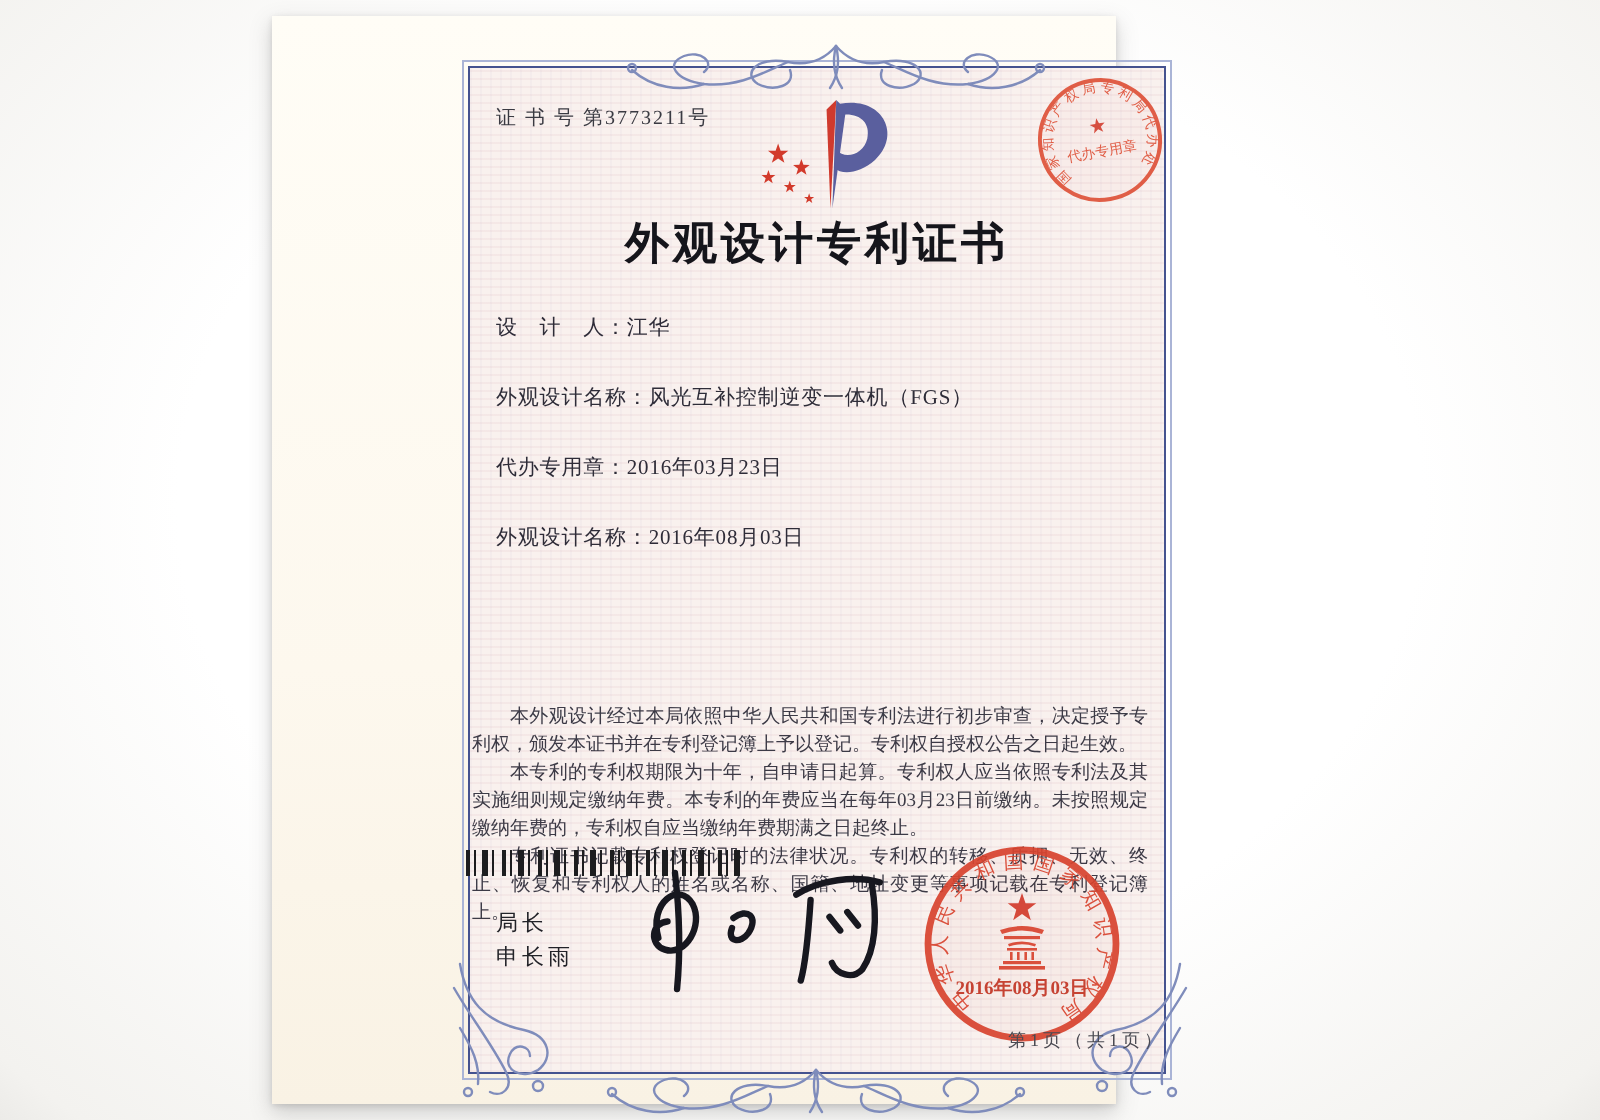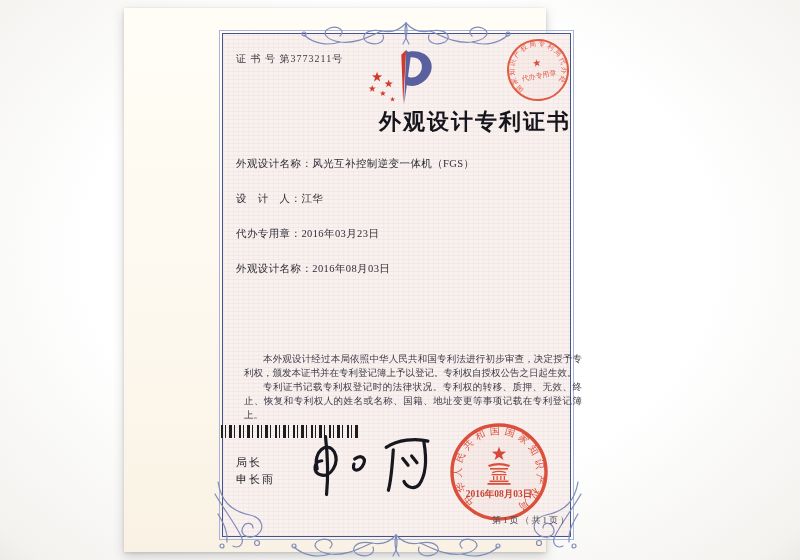--- a/index.html
+++ b/index.html
@@ -6,50 +6,50 @@
   body{
     width:800px;height:560px;overflow:hidden;
     font-family:"Liberation Serif","DejaVu Serif",serif;
     background:#ffffff;
   }
   .photo{
     position:relative;width:800px;height:560px;
     background:radial-gradient(ellipse at 50% 45%, #ffffff 55%, #f3f2ef 95%, #ecebe8 100%);
   }
   .paper{
-    position:absolute;left:124px;top:8px;width:422px;height:544px;
+    position:absolute;left:136px;top:8px;width:422px;height:544px;
     background:linear-gradient(180deg,#fffdf6 0%, #fdf8ee 60%, #f9f2e4 100%);
     box-shadow:0 4px 10px rgba(90,90,90,.28), 0 1px 3px rgba(0,0,0,.12);
   }
   .frame{
     position:absolute;left:98px;top:25px;width:349px;height:504px;
     border:1.5px solid #44528f;
     outline:1px solid #aab4d6;
     outline-offset:2.5px;
     background-color:#f9f1ee;
     background-image:
       repeating-linear-gradient(0deg, rgba(205,150,162,.10) 0 1px, rgba(255,255,255,0) 1px 4px),
       repeating-linear-gradient(90deg, rgba(150,140,190,.05) 0 1px, rgba(255,255,255,0) 1px 5px);
     box-sizing:border-box;
   }
   .cert-no{
     position:absolute;left:112px;top:44px;
     font-size:10px;letter-spacing:1px;color:#3a3a42;
   }
   .logo{position:absolute;left:240px;top:40px;width:92px;height:62px;}
   .title{
-    position:absolute;left:98px;top:99px;width:349px;text-align:right;
+    position:absolute;left:98px;top:99px;width:349px;text-align:center;
     font-size:22px;font-weight:bold;letter-spacing:2px;color:#15151b;
   }
   .fields{position:absolute;left:112px;top:149px;width:330px;}
   .field-row{height:35px;font-size:10.5px;color:#2e2c38;letter-spacing:.4px;white-space:nowrap;}
   .field-row .lbl::after{content:"：";}
   .paras{
     position:absolute;left:100px;top:344px;width:338px;
-    font-size:9.5px;line-height:14px;color:#3c3a46;text-align:justify;padding-left:20px;
+    font-size:9.5px;line-height:14px;color:#3c3a46;text-align:justify;
   }
   .paras p{margin:0;text-indent:2em;}
   .barcode{
     position:absolute;left:97px;top:417px;width:138px;height:13px;
     background-image:
       repeating-linear-gradient(90deg,#1d1d1f 0 2px,transparent 2px 4px,#1d1d1f 4px 5px,transparent 5px 8px,#1d1d1f 8px 11px,transparent 11px 13px,#1d1d1f 13px 14px,transparent 14px 18px);
   }
   .signer{position:absolute;left:112px;top:446px;font-size:11px;line-height:17px;color:#222228;letter-spacing:2px;}
   .signature{position:absolute;left:175px;top:420px;width:150px;height:72px;transform:rotate(-3deg);}
   .seal-official{position:absolute;left:323px;top:412px;width:104px;height:104px;opacity:.92;}
@@ -123,35 +123,36 @@
       <use href="#star5" transform="translate(24,37) scale(0.9)"></use>
       <use href="#star5" transform="translate(7,42) scale(0.75)"></use>
       <use href="#star5" transform="translate(18,47) scale(0.65)"></use>
       <use href="#star5" transform="translate(28,53) scale(0.55)"></use>
     </svg>
 
     <div class="title">外观设计专利证书</div>
 
     <div class="fields">
       <div class="field-row">
+        <span class="lbl">设　计　人</span><span class="val">江华</span>
+      </div>
+      <div class="field-row">
         <span class="lbl">外观设计名称</span><span class="val">风光互补控制逆变一体机（FGS）</span>
-      </div>
-      <div class="field-row">
-        <span class="lbl">设　计　人</span><span class="val">江华</span>
       </div>
       <div class="field-row">
         <span class="lbl">代办专用章</span><span class="val">2016年03月23日</span>
       </div>
       <div class="field-row">
         <span class="lbl">外观设计名称</span><span class="val">2016年08月03日</span>
       </div>
     </div>
 
     <div class="paras">
       <p>本外观设计经过本局依照中华人民共和国专利法进行初步审查，决定授予专利权，颁发本证书并在专利登记簿上予以登记。专利权自授权公告之日起生效。</p>
+      <p>本专利的专利权期限为十年，自申请日起算。专利权人应当依照专利法及其实施细则规定缴纳年费。本专利的年费应当在每年03月23日前缴纳。未按照规定缴纳年费的，专利权自应当缴纳年费期满之日起终止。</p>
       <p>专利证书记载专利权登记时的法律状况。专利权的转移、质押、无效、终止、恢复和专利权人的姓名或名称、国籍、地址变更等事项记载在专利登记簿上。</p>
     </div>
 
     <div class="barcode"></div>
 
     <div class="signer">
       <div>局长</div>
       <div>申长雨</div>
     </div>
 

